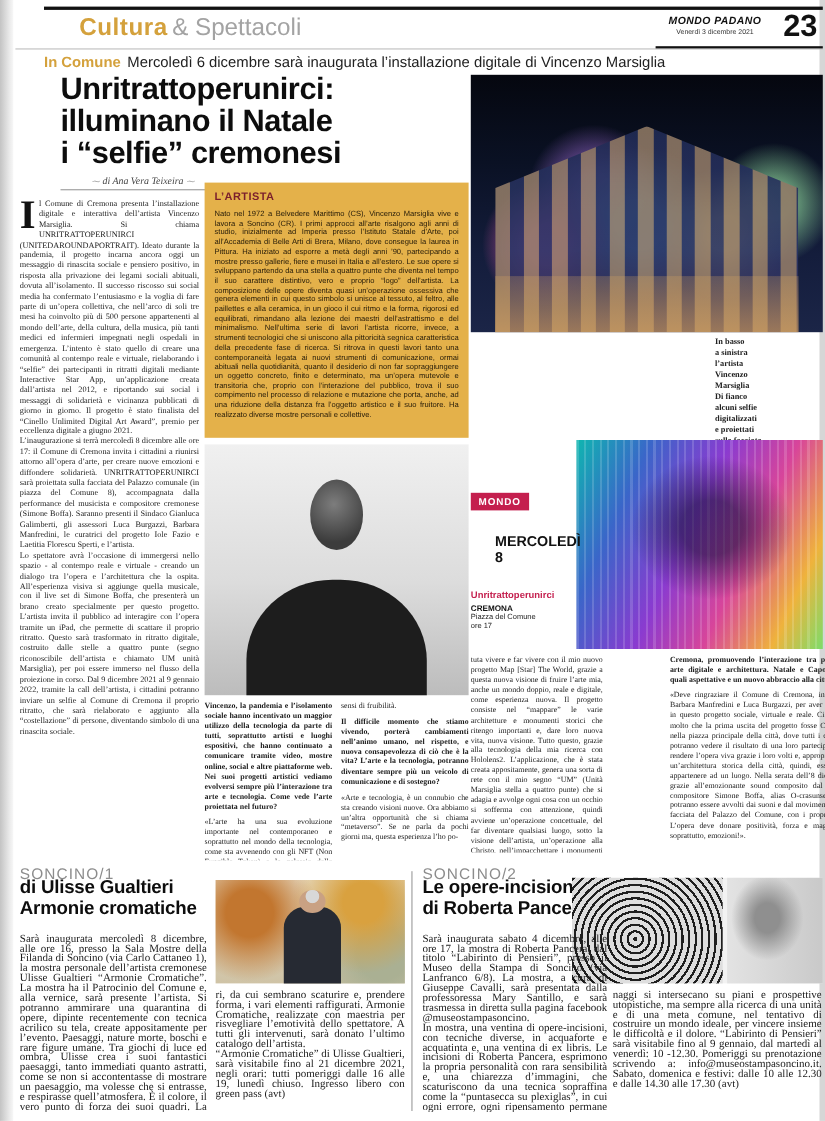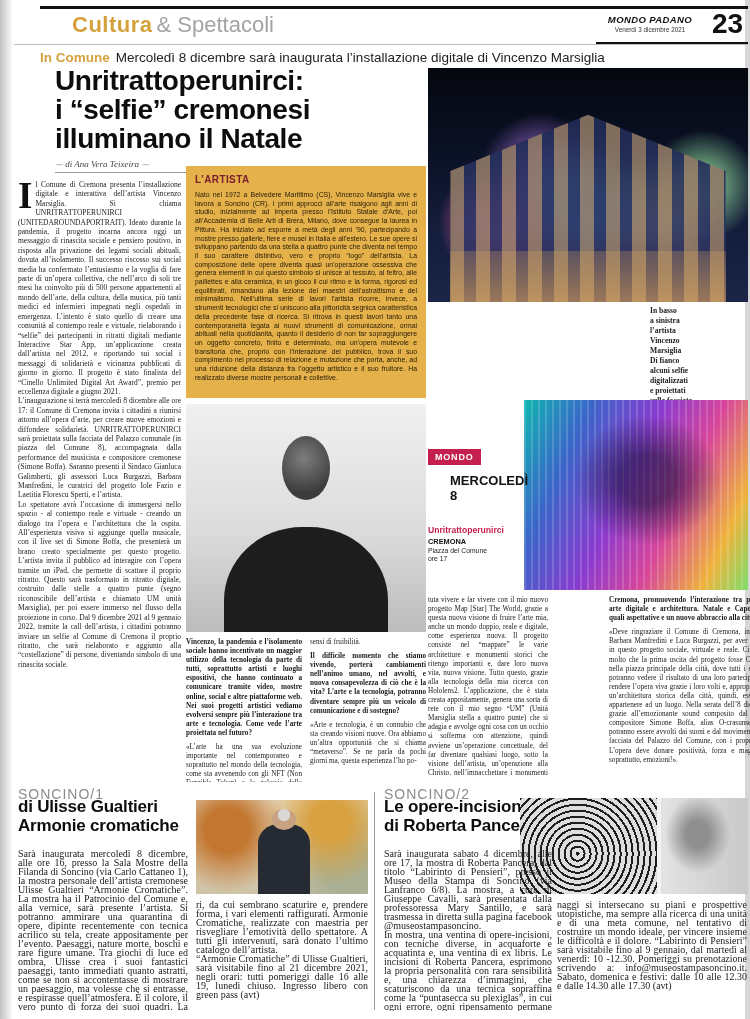--- a/index.html
+++ b/index.html
@@ -17,35 +17,35 @@
   .section-accent{font-family:"Liberation Sans",sans-serif;font-weight:bold;font-size:22px;color:#d4a13c;letter-spacing:.5px;margin-left:32px;}
   .section-rest{font-family:"Liberation Sans",sans-serif;font-weight:normal;font-size:22px;color:#a3a3a3;margin-left:4px;}
   .masthead{font-family:"Liberation Sans",sans-serif;font-weight:bold;font-style:italic;font-size:9.5px;color:#111;letter-spacing:.4px;text-align:center;}
   .issue-date{font-family:"Liberation Sans",sans-serif;font-size:6.3px;color:#333;text-align:center;margin-top:1px;}
   .page-number{font-family:"Liberation Sans",sans-serif;font-weight:bold;font-size:28px;color:#111;}
   
   .kicker-label{font-family:"Liberation Sans",sans-serif;font-weight:bold;font-size:13.5px;color:#d4a13c;}
   .kicker-text{font-family:"Liberation Sans",sans-serif;font-size:13.5px;color:#222;margin-left:6px;}
   
   .headline{font-family:"Liberation Sans",sans-serif;font-weight:bold;font-size:28px;line-height:29px;color:#0d0d0d;letter-spacing:-.4px;}
-  .byline{font-style:italic;font-size:9px;color:#444;text-align:left;border-bottom:1px solid #9a9a9a;padding-bottom:3px;}
+  .byline{font-style:italic;font-size:9px;color:#444;text-align:center;border-bottom:1px solid #9a9a9a;padding-bottom:3px;}
   .byline .orn{color:#8a8a8a;font-size:8px;}
   
   .body-text{font-size:7.5px;line-height:9.4px;text-align:justify;color:#1b1b1b;white-space:pre-line;}
   .dropcap{float:left;font-weight:bold;font-size:37px;line-height:30px;padding:1px 3px 0 0;color:#111;}
   .q{font-weight:bold;}
   .small-col{font-size:7.2px;line-height:9.1px;text-align:justify;color:#1b1b1b;}
   .small-col p{margin:0 0 5px 0;}
   
   .artista-box{background:#e4b14a;padding:8px 9px;}
   .artista-title{font-family:"Liberation Sans",sans-serif;font-weight:bold;font-size:10px;color:#7a1e2c;letter-spacing:.4px;margin-bottom:6px;}
   .artista-text{font-family:"Liberation Sans",sans-serif;font-size:6.9px;line-height:8.7px;text-align:justify;color:#241a08;}
   
   .evento-bar{background:#c41f4e;color:#fff;font-family:"Liberation Sans",sans-serif;font-weight:bold;font-size:9px;letter-spacing:.8px;padding:3px 7px;display:inline-block;}
-  .evento-day{font-family:"Liberation Sans",sans-serif;font-weight:bold;font-size:13px;color:#111;margin-top:8px;padding-left:22px;}
+  .evento-day{font-family:"Liberation Sans",sans-serif;font-weight:bold;font-size:13px;color:#111;margin-top:20px;padding-left:22px;}
   .evento-name{font-family:"Liberation Sans",sans-serif;font-weight:bold;font-size:8.6px;color:#c41f4e;margin-top:22px;}
   .evento-city{font-family:"Liberation Sans",sans-serif;font-weight:bold;font-size:7.4px;color:#111;margin-top:2px;}
   .evento-line{font-family:"Liberation Sans",sans-serif;font-size:6.8px;color:#222;margin-top:1px;}
   
   .caption{font-weight:bold;font-size:7.6px;line-height:10px;color:#222;white-space:pre-line;}
   
   .s-kicker{font-family:"Liberation Sans",sans-serif;font-size:14px;color:#8c8c8c;letter-spacing:1px;}
   .s-title{font-family:"Liberation Sans",sans-serif;font-weight:bold;font-size:17px;line-height:18.5px;color:#0d0d0d;letter-spacing:-.2px;}
   .s-body{font-size:10px;line-height:9px;text-align:justify;color:#1b1b1b;white-space:pre-line;}
   .vrule{background:#9a9a9a;width:1px;}
@@ -103,27 +103,27 @@
 <div class="abs" style="left:40px;top:12px;">
   <span class="section-accent">Cultura</span><span class="section-rest">&amp; Spettacoli</span>
 </div>
 <div class="abs" style="left:598px;top:14px;width:104px;">
   <div class="masthead">MONDO PADANO</div>
   <div class="issue-date">Venerdì 3 dicembre 2021</div>
 </div>
 <div class="abs page-number" style="left:712px;top:8px;">23</div>
 
 <div class="abs" style="left:40px;top:48px;width:708px;">
-  <span class="kicker-label">In Comune</span><span class="kicker-text">Mercoledì 8 dicembre sarà inaugurata l’installazione digitale di Vincenzo Marsiglia</span>
+  <span class="kicker-label">In Comune</span><span class="kicker-text">Mercoledì 6 dicembre sarà inaugurata l’installazione digitale di Vincenzo Marsiglia</span>
 </div>
 
 <div class="abs headline" style="left:55px;top:66px;width:372px;">
   <div>Unritrattoperunirci:</div>
+  <div>illuminano il Natale</div>
   <div>i “selfie” cremonesi</div>
-  <div>illuminano il Natale</div>
 </div>
 
 <div class="abs byline" style="left:55px;top:158px;width:150px;">
   <span class="orn">⁓</span>
   <span>di Ana Vera Teixeira</span>
   <span class="orn">⁓</span>
 </div>
 
 <div class="abs clip" style="left:18px;top:180px;width:163px;height:600px;">
   <span class="dropcap">I</span>
@@ -141,21 +141,21 @@
   <div class="artist-head"></div>
   <div class="artist-torso"></div>
 </div>
 
 <div class="abs clip small-col" style="left:186px;top:638px;width:116px;height:144px;">
   <p class="q">Vincenzo, la pandemia e l’isolamento sociale hanno incentivato un maggior utilizzo della tecnologia da parte di tutti, soprattutto artisti e luoghi espositivi, che hanno continuato a comunicare tramite video, mostre online, social e altre piattaforme web. Nei suoi progetti artistici vediamo evolversi sempre più l’interazione tra arte e tecnologia. Come vede l’arte proiettata nel futuro?</p>
   <p>«L’arte ha una sua evoluzione importante nel contemporaneo e soprattutto nel mondo della tecnologia, come sta avvenendo con gli NFT (Non Fungible Token) e la galassia della Cryptoart. Ha raggiunto una libertà di espressione tecnologica importantissima: parecchi artisti si sono cimentati nel mondo dell’arte media per ottenere la massima visibilità. Avremo sempre di più l’intreccio fra arte e tecnologia, perché si possono generare delle immersioni che, possano valere e amplificare tutti i</p>
 </div>
 <div class="abs clip small-col" style="left:310px;top:638px;width:116px;height:144px;">
   <p>sensi di fruibilità.</p>
-  <p class="q">Il difficile momento che stiamo vivendo, porterà cambiamenti nell’animo umano, nel avvolti, e nuova consapevolezza di ciò che è la vita? L’arte e la tecnologia, potranno diventare sempre più un veicolo di comunicazione e di sostegno?</p>
+  <p class="q">Il difficile momento che stiamo vivendo, porterà cambiamenti nell’animo umano, nel rispetto, e nuova consapevolezza di ciò che è la vita? L’arte e la tecnologia, potranno diventare sempre più un veicolo di comunicazione e di sostegno?</p>
   <p>«Arte e tecnologia, è un connubio che sta creando visioni nuove. Ora abbiamo un’altra opportunità che si chiama “metaverso”. Se ne parla da pochi giorni ma, questa esperienza l’ho po-</p>
 </div>
 
 <div class="abs photo photo-facade" style="left:428px;top:68px;width:320px;height:234px;">
   <div class="facade-build"></div>
   <div class="facade-glow"></div>
 </div>
 
 <div class="abs caption" style="left:650px;top:306px;width:96px;">In basso
 a sinistra

